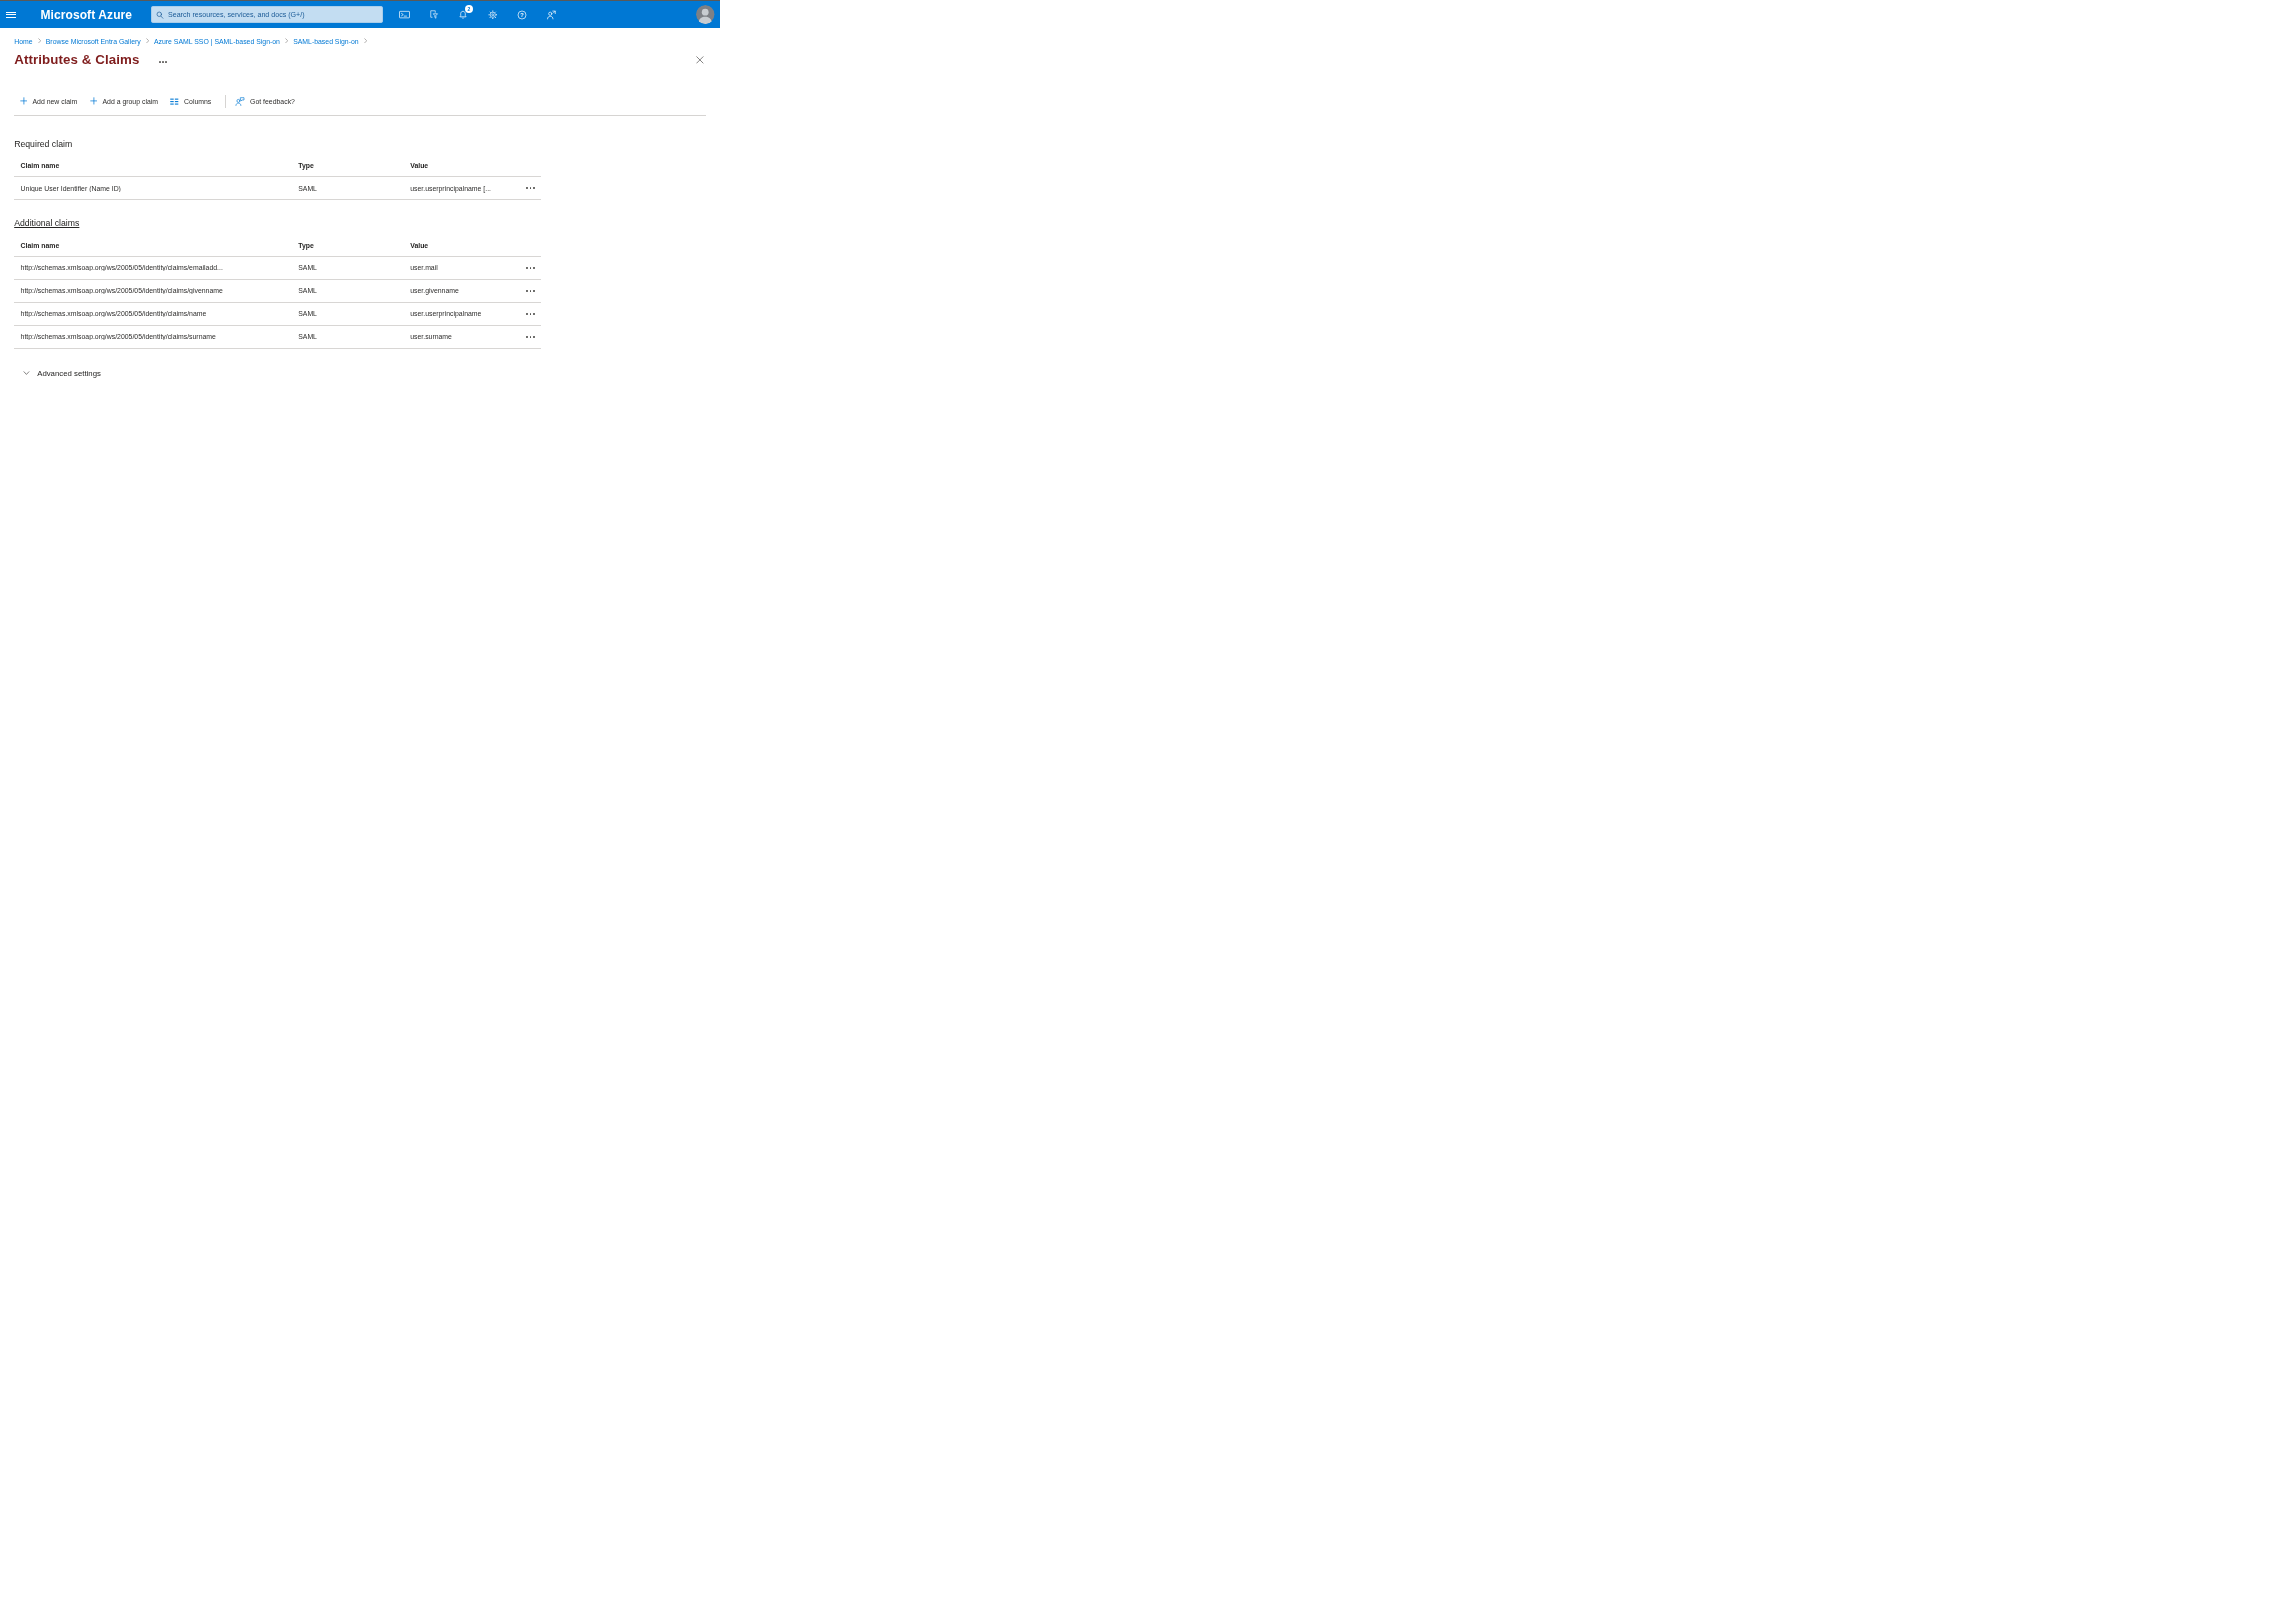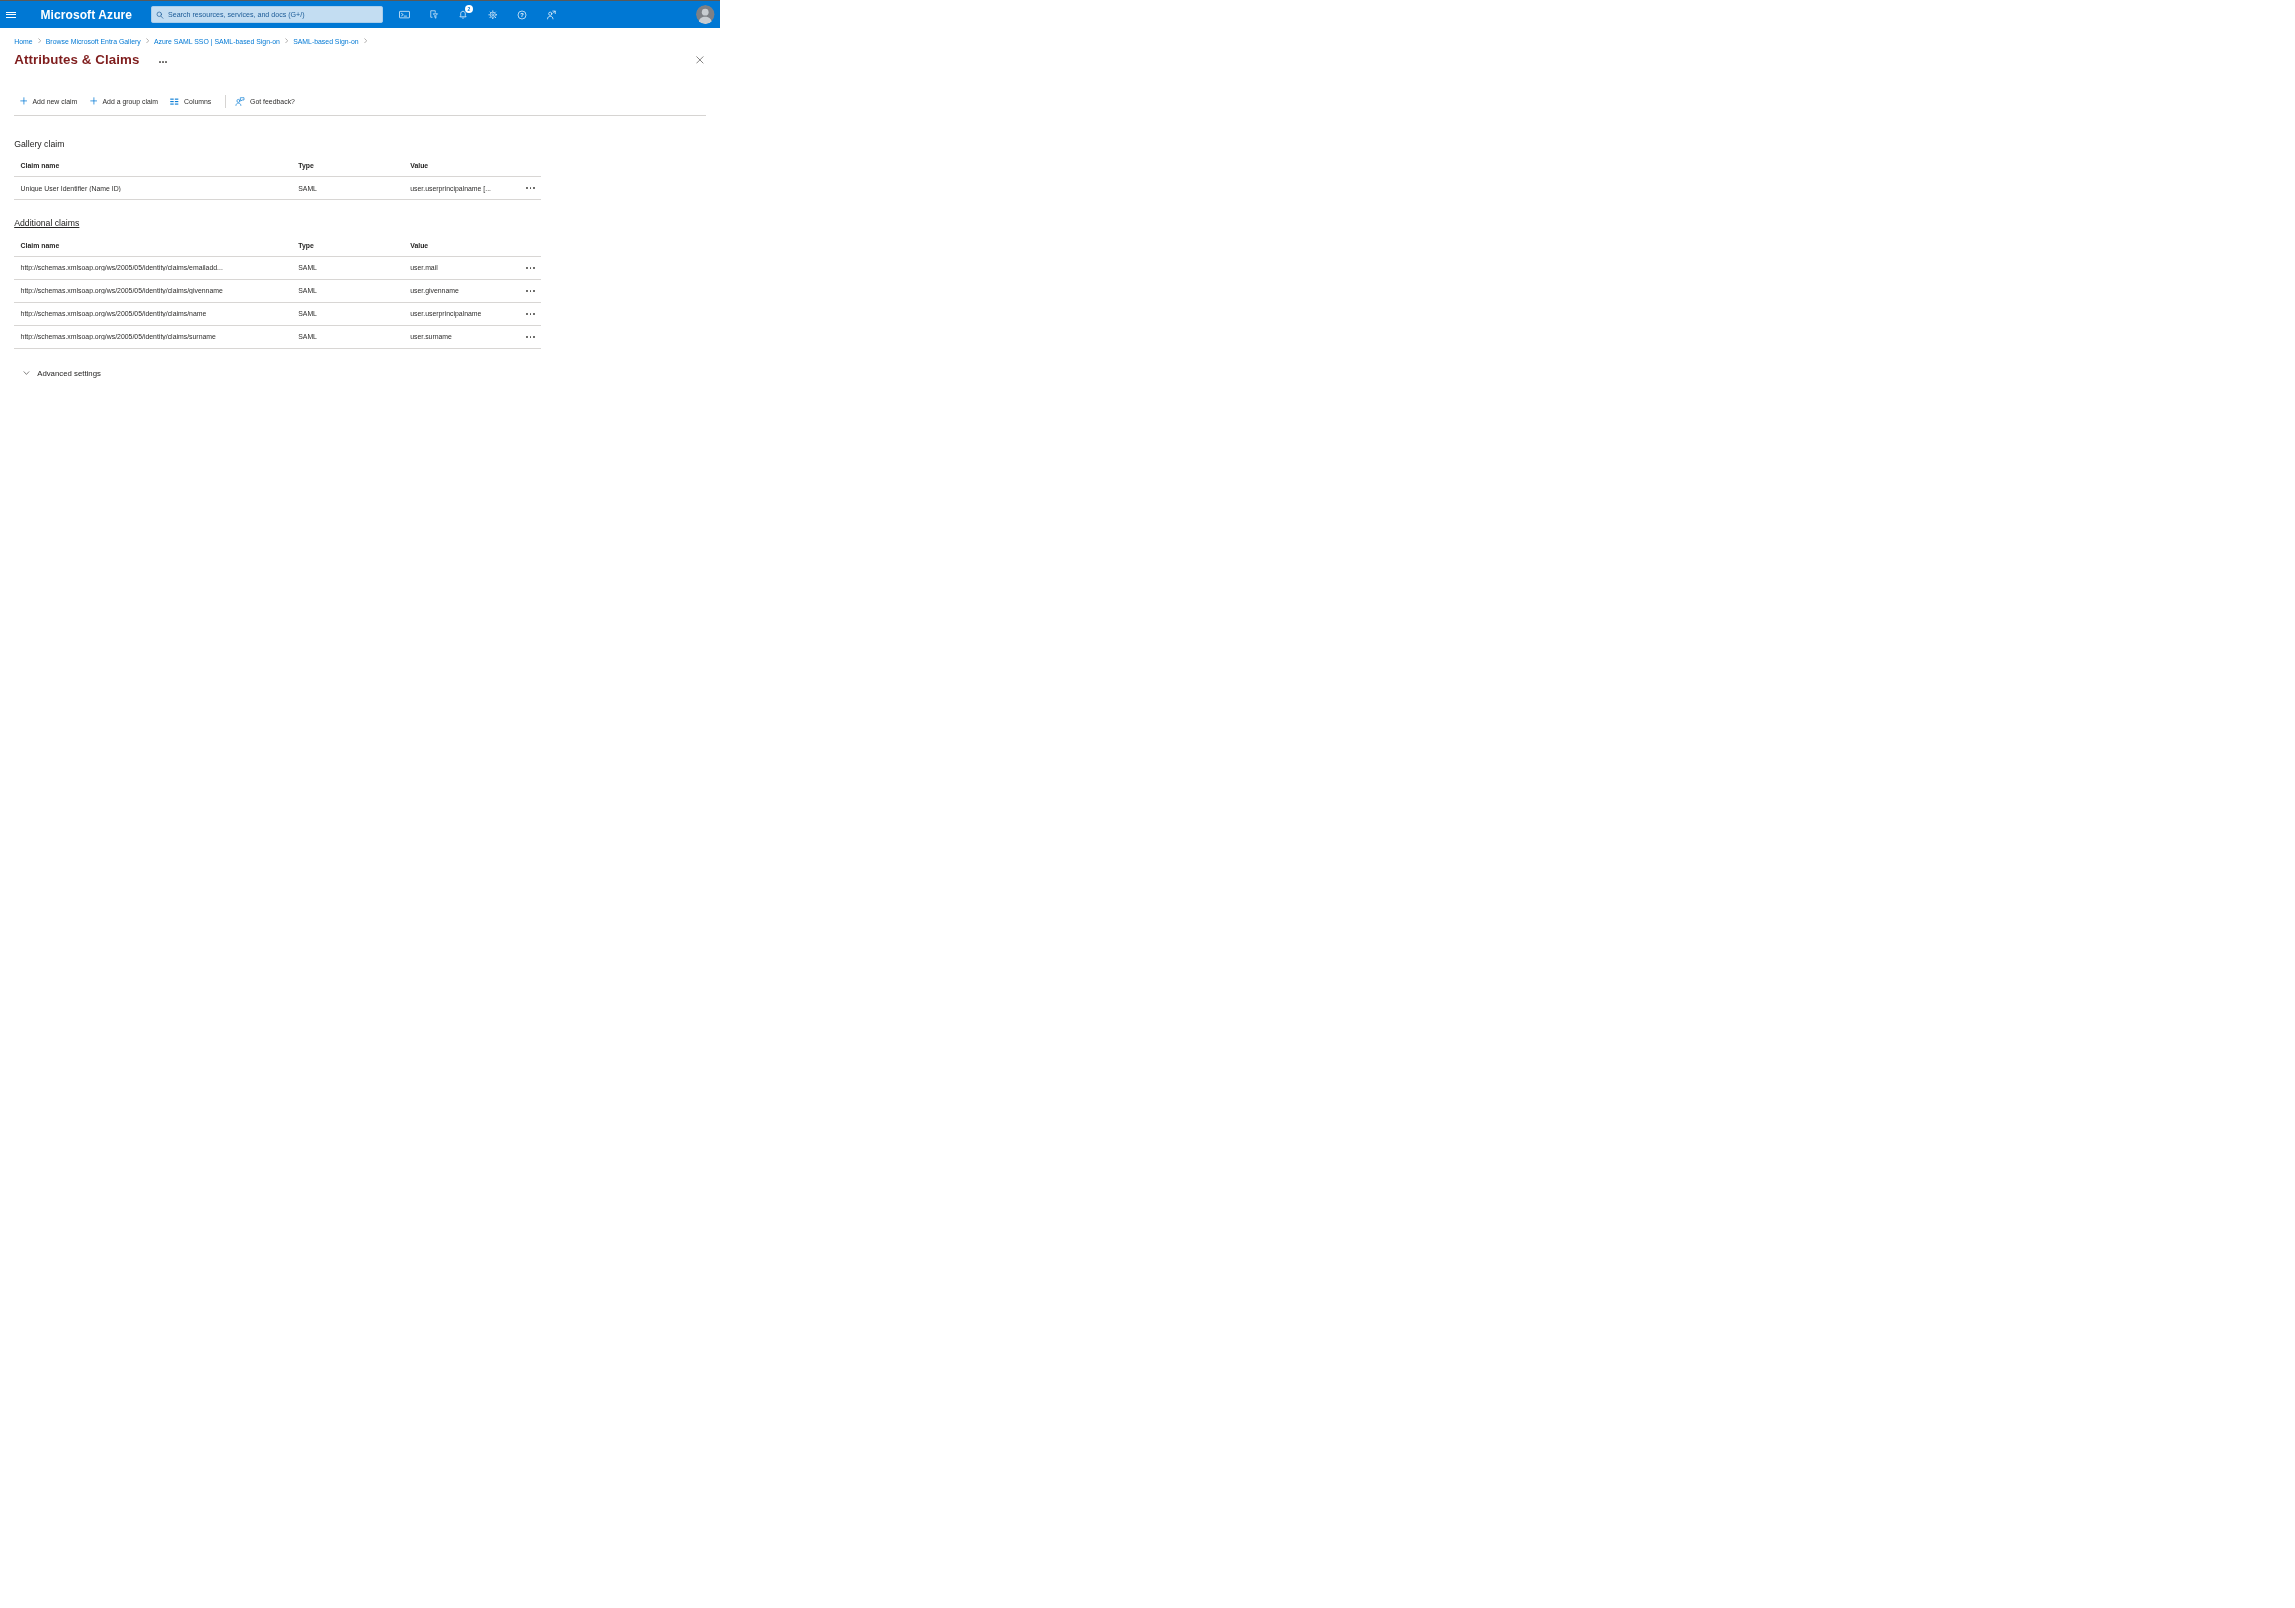--- a/index.html
+++ b/index.html
@@ -209,21 +209,21 @@
   <button class="tb-btn">
     <svg width="10" height="9.2" viewBox="0 0 20 18" fill="none" stroke="#0078d4" stroke-width="1.3" stroke-linejoin="round" stroke-linecap="round">
       <circle cx="6.8" cy="7.6" r="3"></circle>
       <path d="M1.8 16.8 c0-3 2.2-4.7 5-4.7 s5 1.7 5 4.7"></path>
       <path d="M11.5 1.2 h6.5 v4.6 h-4 l-1.6 1.6 v-1.6 h-0.9 z"></path>
     </svg>
     <span>Got feedback?</span>
   </button>
 </div>
 
-<h2 class="section-heading">Gallery claim</h2>
+<h2 class="section-heading">Required claim</h2>
 <div class="claims-table">
   <div class="t-row t-head">
     <div class="cell-claim">Claim name</div>
     <div>Type</div>
     <div>Value</div>
     <div></div>
   </div>
   <div class="t-row t-data">
     <div class="cell-claim">Unique User Identifier (Name ID)</div>
     <div>SAML</div>

